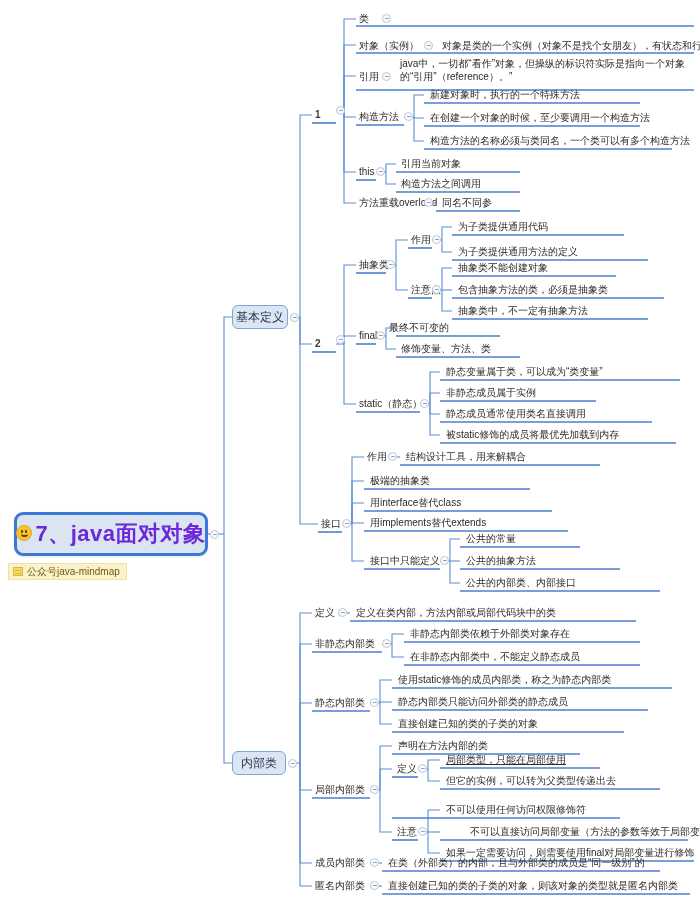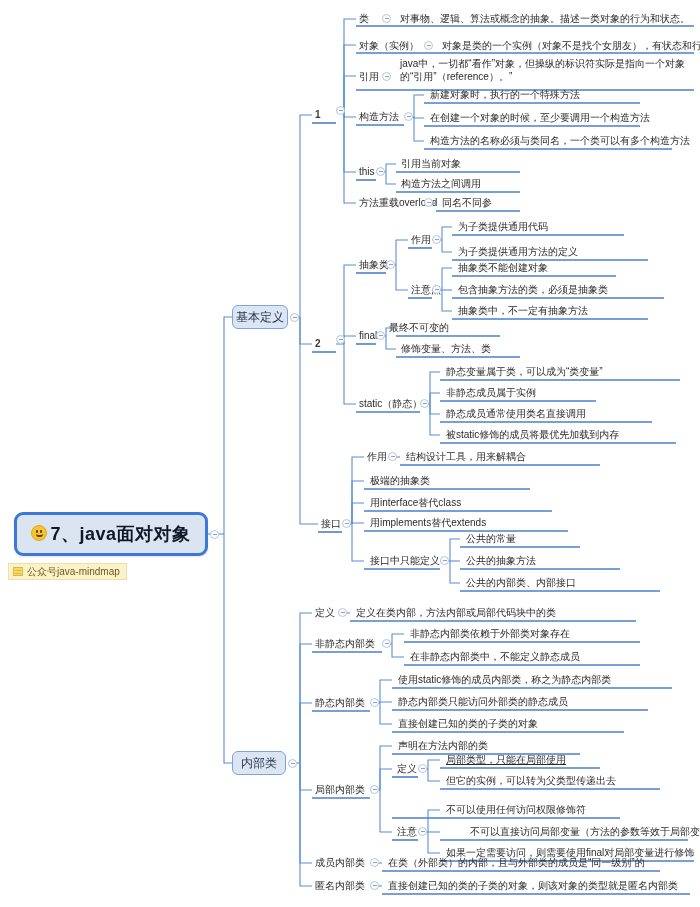--- a/index.html
+++ b/index.html
@@ -27,22 +27,22 @@
     left: 14px; top: 512px;
     width: 194px; height: 44px;
     background: #dbe5f1;
     border: 3px solid #3b78d8;
     border-radius: 9px;
     display: flex; align-items: center; justify-content: center;
     gap: 3px;
     box-shadow: 0 1px 2px rgba(0,0,0,.10);
   }
   .root-label {
-    font-size: 18px; font-weight: bold;
-    color: #0f172a; letter-spacing: .5px;
+    font-size: 22px; font-weight: bold;
+    color: #6d28d9; letter-spacing: .5px;
     white-space: nowrap;
   }
   .root-emoji { font-size: 16px; line-height: 1; }
   .smiley {
     width: 16px; height: 16px; border-radius: 50%;
     background: #f7c331; border: 1px solid #e0a81d;
     position: relative; display: inline-block;
   }
   .smiley::before, .smiley::after {
     content:""; position:absolute; width:2px; height:3px;
@@ -323,21 +323,20 @@
   <div class="collapse" style="left:288px; top:759px;"></div>
 
   <div class="tnode num" style="left:313px; top:108px;">1</div>
   <div class="collapse" style="left:336px; top:106px;"></div>
 
   <div class="tnode num" style="left:313px; top:337px;">2</div>
   <div class="collapse" style="left:336px; top:335px;"></div>
 
   <div class="tnode" style="left:357px; top:12px;">类</div>
   <div class="collapse" style="left:382px; top:14px;"></div>
-  <div class="tnode" style="left:398px; top:12px;">对事物、逻辑、算法或概念的抽象。描述一类对象的行为和状态。</div>
 
   <div class="tnode" style="left:357px; top:39px;">对象（实例）</div>
   <div class="collapse" style="left:424px; top:41px;"></div>
   <div class="tnode" style="left:440px; top:39px;">对象是类的一个实例（对象不是找个女朋友），有状态和行为。</div>
 
   <div class="tnode" style="left:357px; top:70px;">引用</div>
   <div class="collapse" style="left:382px; top:72px;"></div>
   <div class="tnode wrap" style="left:398px; top:57px; width:296px;">java中，一切都“看作”对象，但操纵的标识符实际是指向一个对象的“引用”（reference）。”</div>
 
   <div class="tnode" style="left:357px; top:110px;">构造方法</div>

